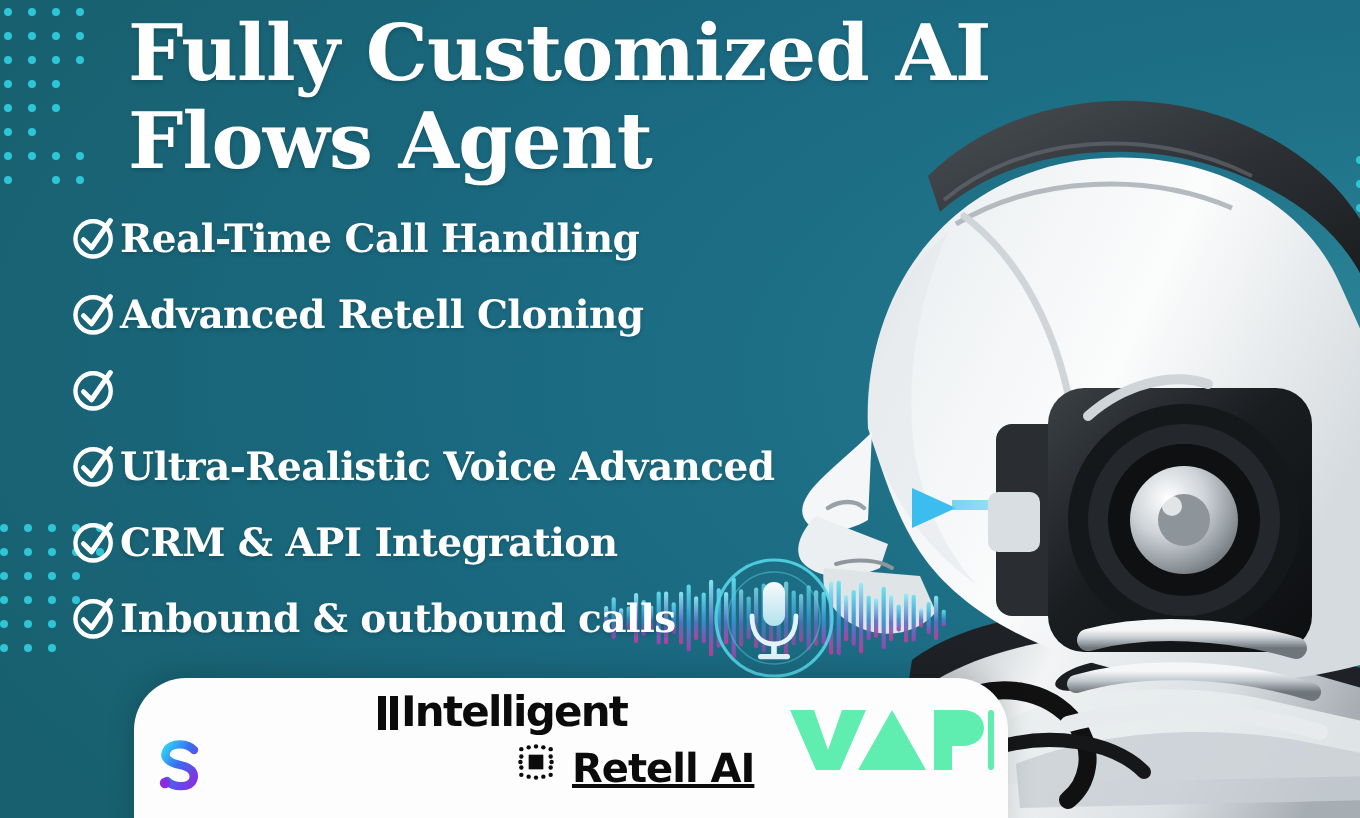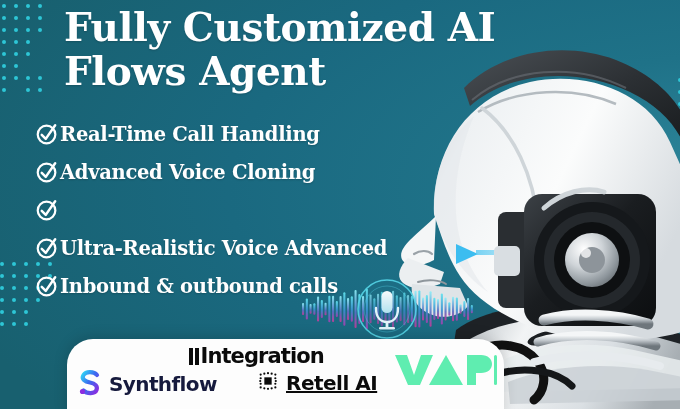--- a/index.html
+++ b/index.html
@@ -44,21 +44,21 @@
     z-index:6;
   }
 
   
   .features {
     position:absolute; left:36px; top:108px;
     z-index:6;
     width:430px;
   }
   .feature {
-    display:flex; align-items:flex-end;
+    display:flex; align-items:flex-start;
     height:38px;
     gap:1px;
   }
   .check {
     width:23px; height:23px; flex:0 0 23px;
     position:relative; top:-1px;
   }
   .feature-label {
     font-family:"DejaVu Serif", serif;
     font-weight:bold;
@@ -385,34 +385,41 @@
             <circle cx="11" cy="13" r="9.2" fill="none" stroke="#ffffff" stroke-width="2.3"></circle>
             <path d="M6 13.4 L 10.2 17.6 L 20 3.4" fill="none" stroke="#ffffff" stroke-width="2.6" stroke-linecap="round" stroke-linejoin="round"></path>
           </svg></span>
         <span class="feature-label">Real-Time Call Handling</span>
       </div>
       <div class="feature">
         <span class="check"><svg viewBox="0 0 24 24" width="23" height="23" aria-hidden="true">
             <circle cx="11" cy="13" r="9.2" fill="none" stroke="#ffffff" stroke-width="2.3"></circle>
             <path d="M6 13.4 L 10.2 17.6 L 20 3.4" fill="none" stroke="#ffffff" stroke-width="2.6" stroke-linecap="round" stroke-linejoin="round"></path>
           </svg></span>
-        <span class="feature-label">Advanced Voice Cloning</span>
+        <span class="feature-label">Advanced Retell Cloning</span>
       </div>
       <div class="feature">
         <span class="check"><svg viewBox="0 0 24 24" width="23" height="23" aria-hidden="true">
             <circle cx="11" cy="13" r="9.2" fill="none" stroke="#ffffff" stroke-width="2.3"></circle>
             <path d="M6 13.4 L 10.2 17.6 L 20 3.4" fill="none" stroke="#ffffff" stroke-width="2.6" stroke-linecap="round" stroke-linejoin="round"></path>
           </svg></span>
       </div>
       <div class="feature">
         <span class="check"><svg viewBox="0 0 24 24" width="23" height="23" aria-hidden="true">
             <circle cx="11" cy="13" r="9.2" fill="none" stroke="#ffffff" stroke-width="2.3"></circle>
             <path d="M6 13.4 L 10.2 17.6 L 20 3.4" fill="none" stroke="#ffffff" stroke-width="2.6" stroke-linecap="round" stroke-linejoin="round"></path>
           </svg></span>
         <span class="feature-label">Ultra-Realistic Voice Advanced</span>
+      </div>
+      <div class="feature">
+        <span class="check"><svg viewBox="0 0 24 24" width="23" height="23" aria-hidden="true">
+            <circle cx="11" cy="13" r="9.2" fill="none" stroke="#ffffff" stroke-width="2.3"></circle>
+            <path d="M6 13.4 L 10.2 17.6 L 20 3.4" fill="none" stroke="#ffffff" stroke-width="2.6" stroke-linecap="round" stroke-linejoin="round"></path>
+          </svg></span>
+        <span class="feature-label">CRM &amp; API Integration</span>
       </div>
       <div class="feature">
         <span class="check"><svg viewBox="0 0 24 24" width="23" height="23" aria-hidden="true">
             <circle cx="11" cy="13" r="9.2" fill="none" stroke="#ffffff" stroke-width="2.3"></circle>
             <path d="M6 13.4 L 10.2 17.6 L 20 3.4" fill="none" stroke="#ffffff" stroke-width="2.6" stroke-linecap="round" stroke-linejoin="round"></path>
           </svg></span>
         <span class="feature-label">Inbound &amp; outbound calls</span>
       </div>
     </div>
 
@@ -425,29 +432,28 @@
             <linearGradient id="sfG" x1="0" y1="0" x2="1" y2="1">
               <stop offset="0" stop-color="#2fd4f5"></stop>
               <stop offset="0.45" stop-color="#3a6cf0"></stop>
               <stop offset="1" stop-color="#8b2ce0"></stop>
             </linearGradient>
           </defs>
           <path d="M22 8 C 19 4.5 11 4 8.5 8 C 6 12 10 14.5 15 15.5 C 20 16.5 23 19 21.5 23 C 20 27 12 27 8.5 23.5" stroke="url(#sfG)" stroke-width="4.2" fill="none" stroke-linecap="round"></path>
           <circle cx="7.5" cy="24.5" r="2.6" fill="#8b2ce0"></circle>
         </svg>
       </span>
-      <span class="sf-name">Synthflow</span>
     </div>
 
     <div class="logo-eleven">
       <span class="el-bars">
           <span></span>
           <span></span>
         </span>
-      <span class="el-name">Integration</span>
+      <span class="el-name">Intelligent</span>
     </div>
 
     <div class="logo-retell">
       <span>
         <svg viewBox="0 0 24 24" width="22" height="22" aria-hidden="true">
           <g fill="#0b0b0b">
             <rect x="8" y="8" width="8" height="8"></rect>
             <circle cx="4" cy="5" r="1.2"></circle>
               <circle cx="8" cy="4" r="1.2"></circle>
               <circle cx="12" cy="3.5" r="1.2"></circle>

